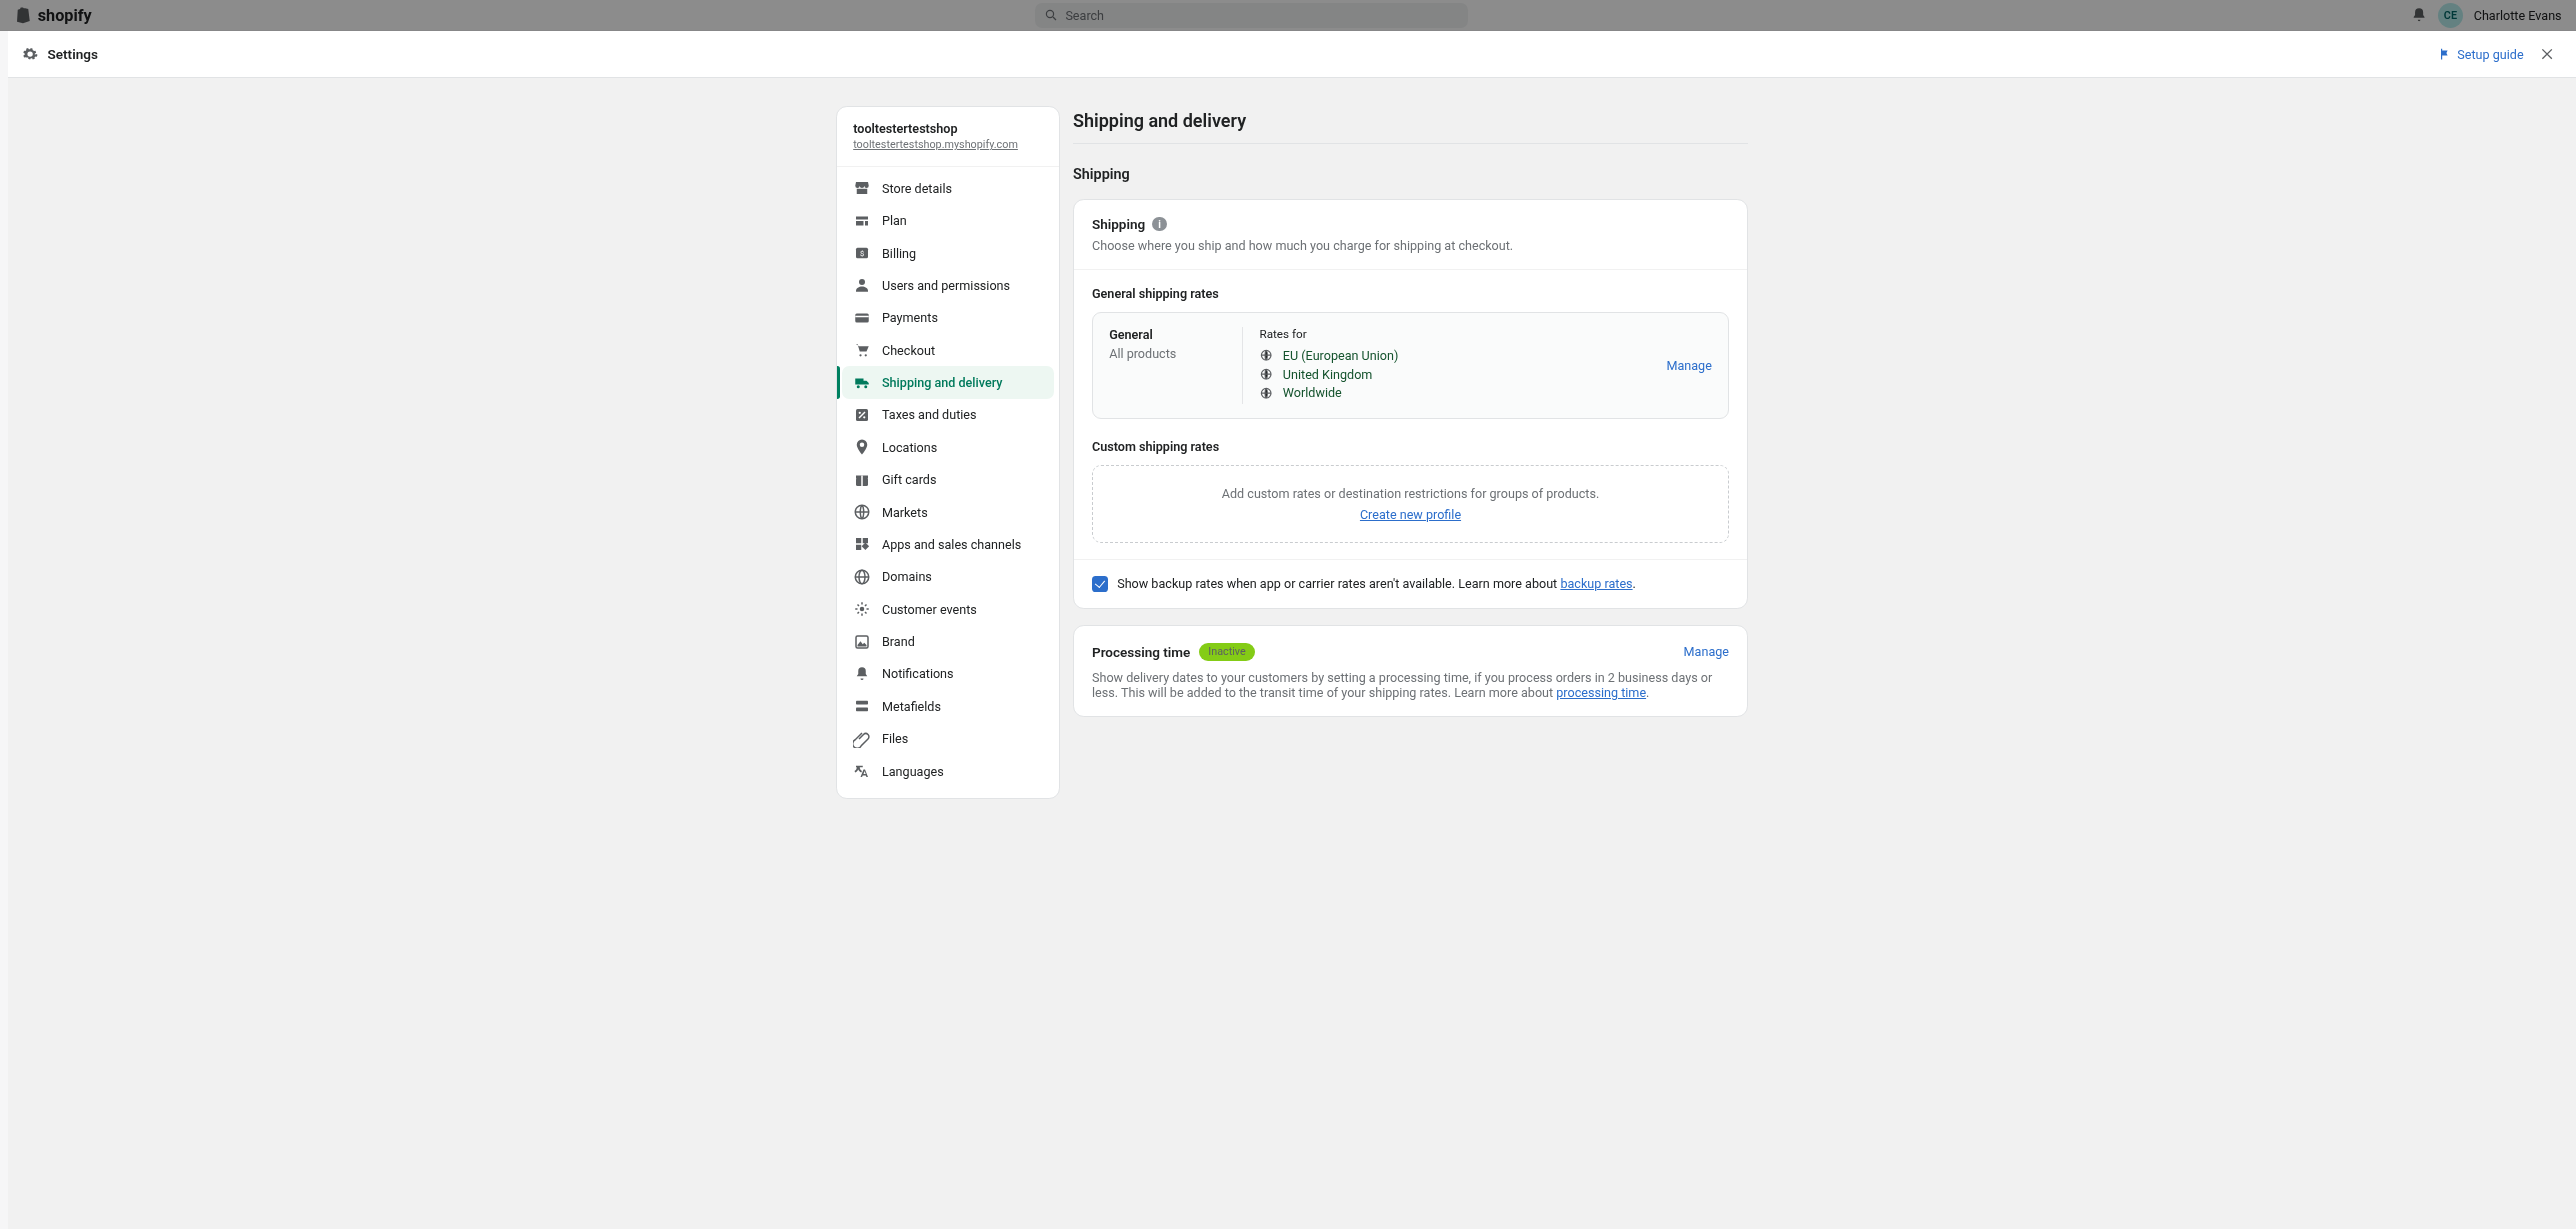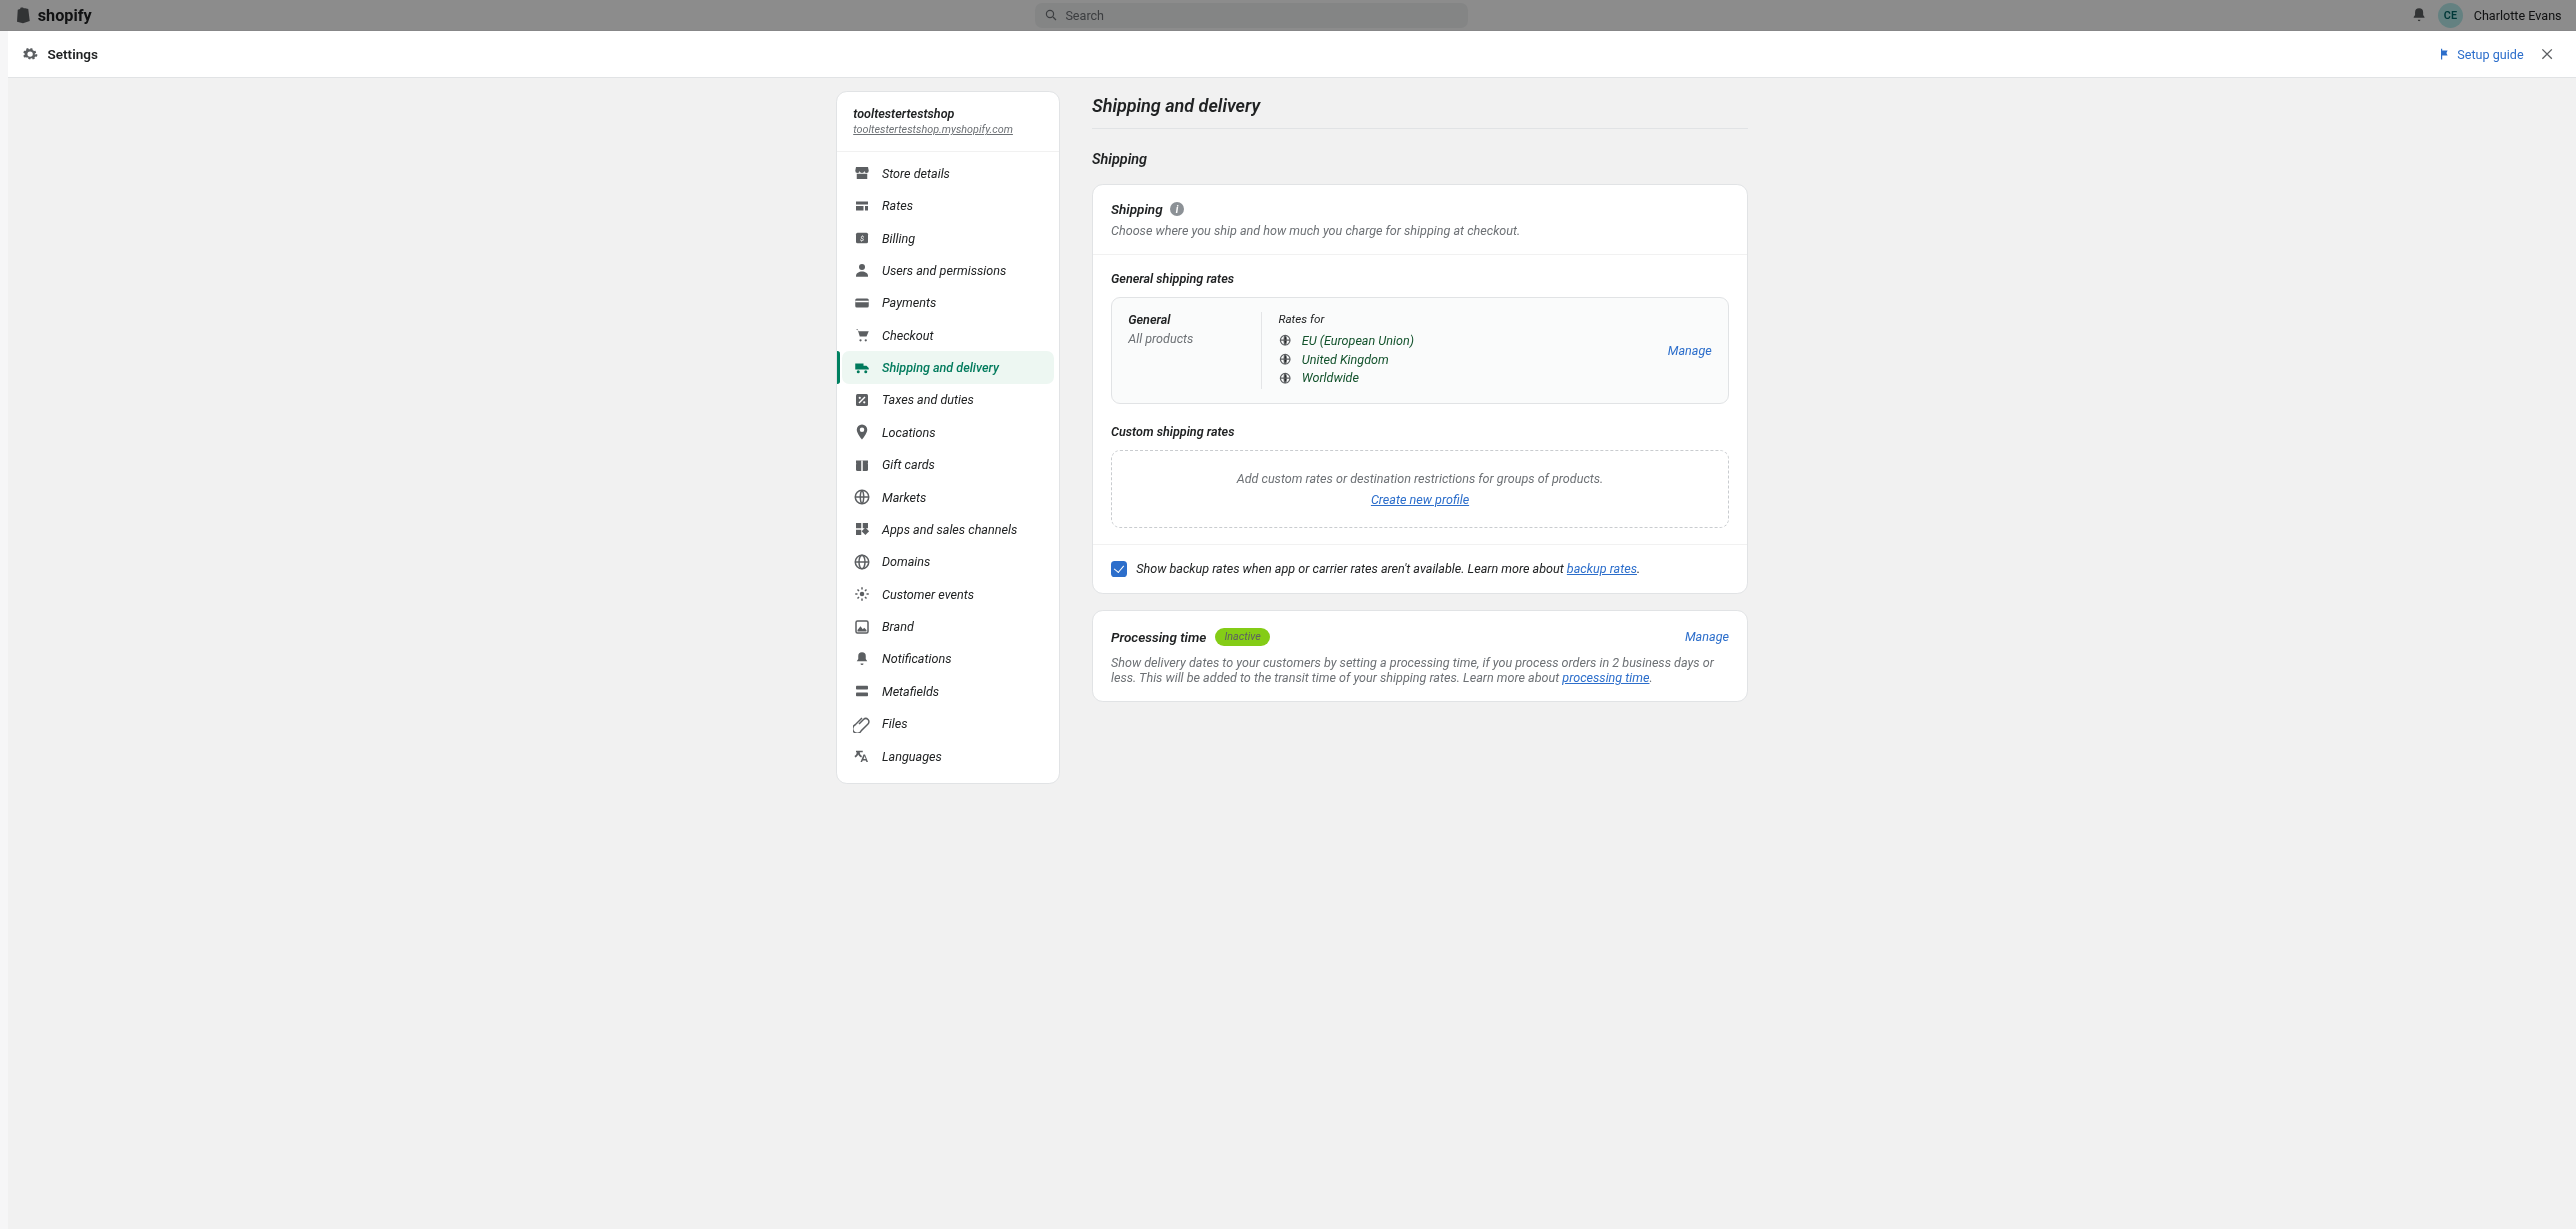--- a/index.html
+++ b/index.html
@@ -48,22 +48,22 @@
   }
   .settings-header .left { display:flex; align-items:center; gap:9px; font-weight:600; font-size:13.5px;}
   .settings-header .spacer { flex:1; }
   .setup-guide { color:#2c6ecb; display:flex; align-items:center; gap:5.4px; font-size:12.6px;}
   .icon-btn { width:29px; height:29px; display:flex; align-items:center; justify-content:center; border:none; background:none; cursor:pointer; border-radius:5.4px;}
 
   .settings-body {
     flex:1; overflow:auto; display:flex; justify-content:center;
   }
   .settings-container {
-    width:100%; max-width:912px; padding:13px 0 54px;
-    display:grid; grid-template-columns: 224px 1fr; gap:32px;font-style:italic;
+    width:100%; max-width:912px; padding:28px 0 54px;
+    display:grid; grid-template-columns: 224px 1fr; gap:13px;
   }
 
   
   .sidebar-card {
     background:#fff; border:0.9px solid #e1e3e5; border-radius:10.8px; overflow:hidden;
     align-self:start;
   }
   .store-block { padding:14.4px 16.2px; }
   .store-name { font-weight:600; font-size:12.6px; }
   .store-domain { font-size:10.8px; color:#6d7175; text-decoration:underline; }
@@ -207,21 +207,21 @@
               </span>
             <span>Store details</span>
           </div>
 
           <div class="nav-item">
             <span class="icon">
                 <svg viewBox="0 0 24 24">
                   <path fill="currentColor" d="M4 6h16v4H4V6zm0 6h10v6H4v-6zm12 0h4v6h-4v-6z"></path>
                 </svg>
               </span>
-            <span>Rates</span>
+            <span>Plan</span>
           </div>
 
           <div class="nav-item">
             <span class="icon">
                 <svg viewBox="0 0 24 24" style="font-size:14px">
                   <rect x="4" y="5" width="16" height="14" rx="2" fill="currentColor"></rect>
                   <text x="12" y="16" text-anchor="middle" font-size="10" fill="#fff">$</text>
                 </svg>
               </span>
             <span>Billing</span>

